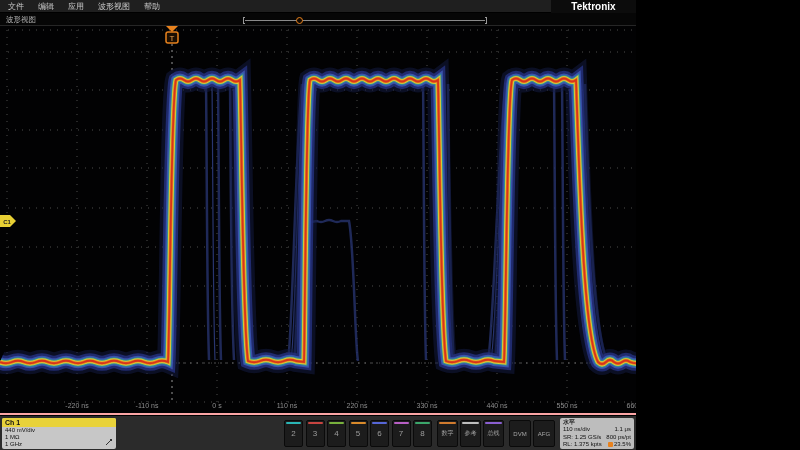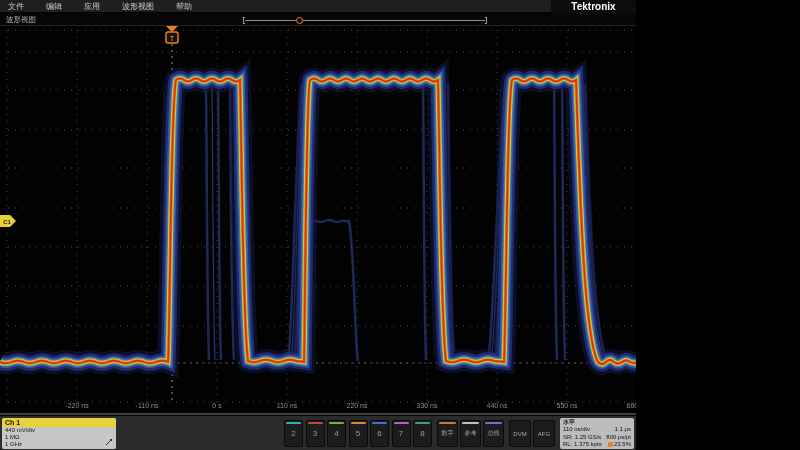--- a/index.html
+++ b/index.html
@@ -1,22 +1,22 @@
 <!DOCTYPE html>
 <html><head>
 <meta charset="utf-8">
 <style>
   html,body{margin:0;padding:0;background:#000;}
   *{box-sizing:border-box;font-family:"Liberation Sans",sans-serif;}
-  #screen{position:relative;width:636px;height:450px;background:#404040;overflow:hidden;}
+  #screen{position:relative;width:636px;height:450px;background:#fca5a5;overflow:hidden;}
 
   
   .menubar{position:absolute;left:0;top:0;width:715px;height:13px;background:#1f1f1f;
            display:flex;align-items:center;border-bottom:1px solid #000;}
-  .menubar .mi{font-size:8px;color:#c9c9c9;margin-left:22px;cursor:default;}
+  .menubar .mi{font-size:8px;color:#c9c9c9;margin-left:14px;cursor:default;}
   .menubar .mi:first-child{margin-left:8px;}
   .brand{position:absolute;right:0;top:0;width:85px;height:13px;background:#0c0c0c;
          color:#fff;font-weight:bold;font-size:10px;text-align:center;line-height:13px;letter-spacing:0px;}
 
   
   .tabbar{position:absolute;left:0;top:13px;width:715px;height:13px;background:#060606;border-bottom:1px solid #262626;}
   .tabbar .tab{position:absolute;left:6px;top:2px;font-size:7.5px;color:#b4b4b4;}
   .ovbar{position:absolute;left:243px;top:4px;width:244px;height:7px;}
   .ovbar .midline{position:absolute;left:2px;right:2px;top:3px;height:1px;background:#8a8a8a;}
   .ovbar .cap{position:absolute;top:0;width:2px;height:7px;border-left:1px solid #9a9a9a;border-top:1px solid #9a9a9a;border-bottom:1px solid #9a9a9a;}

